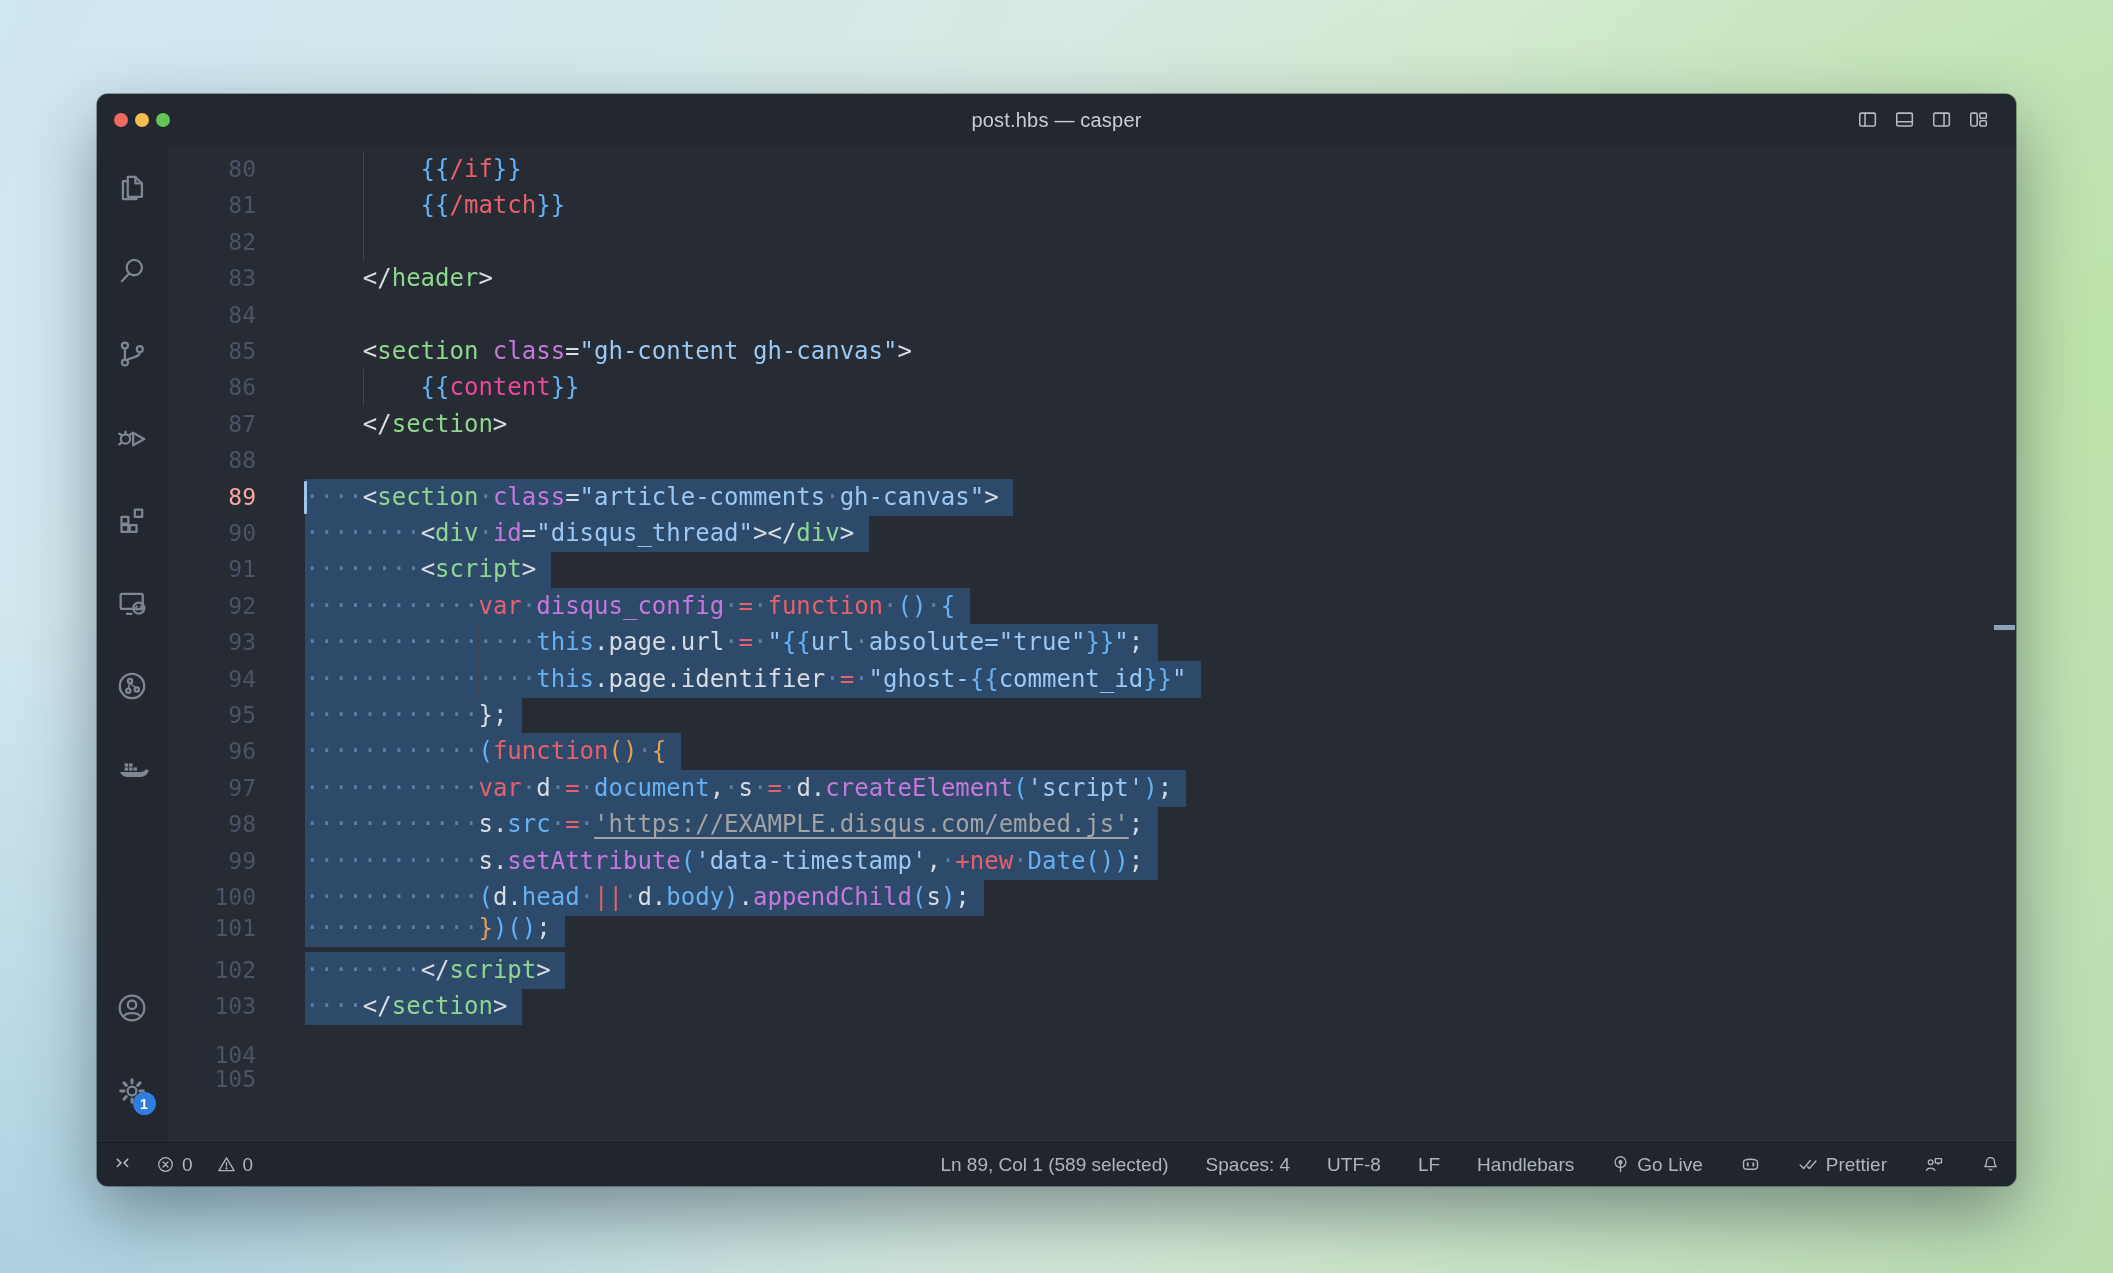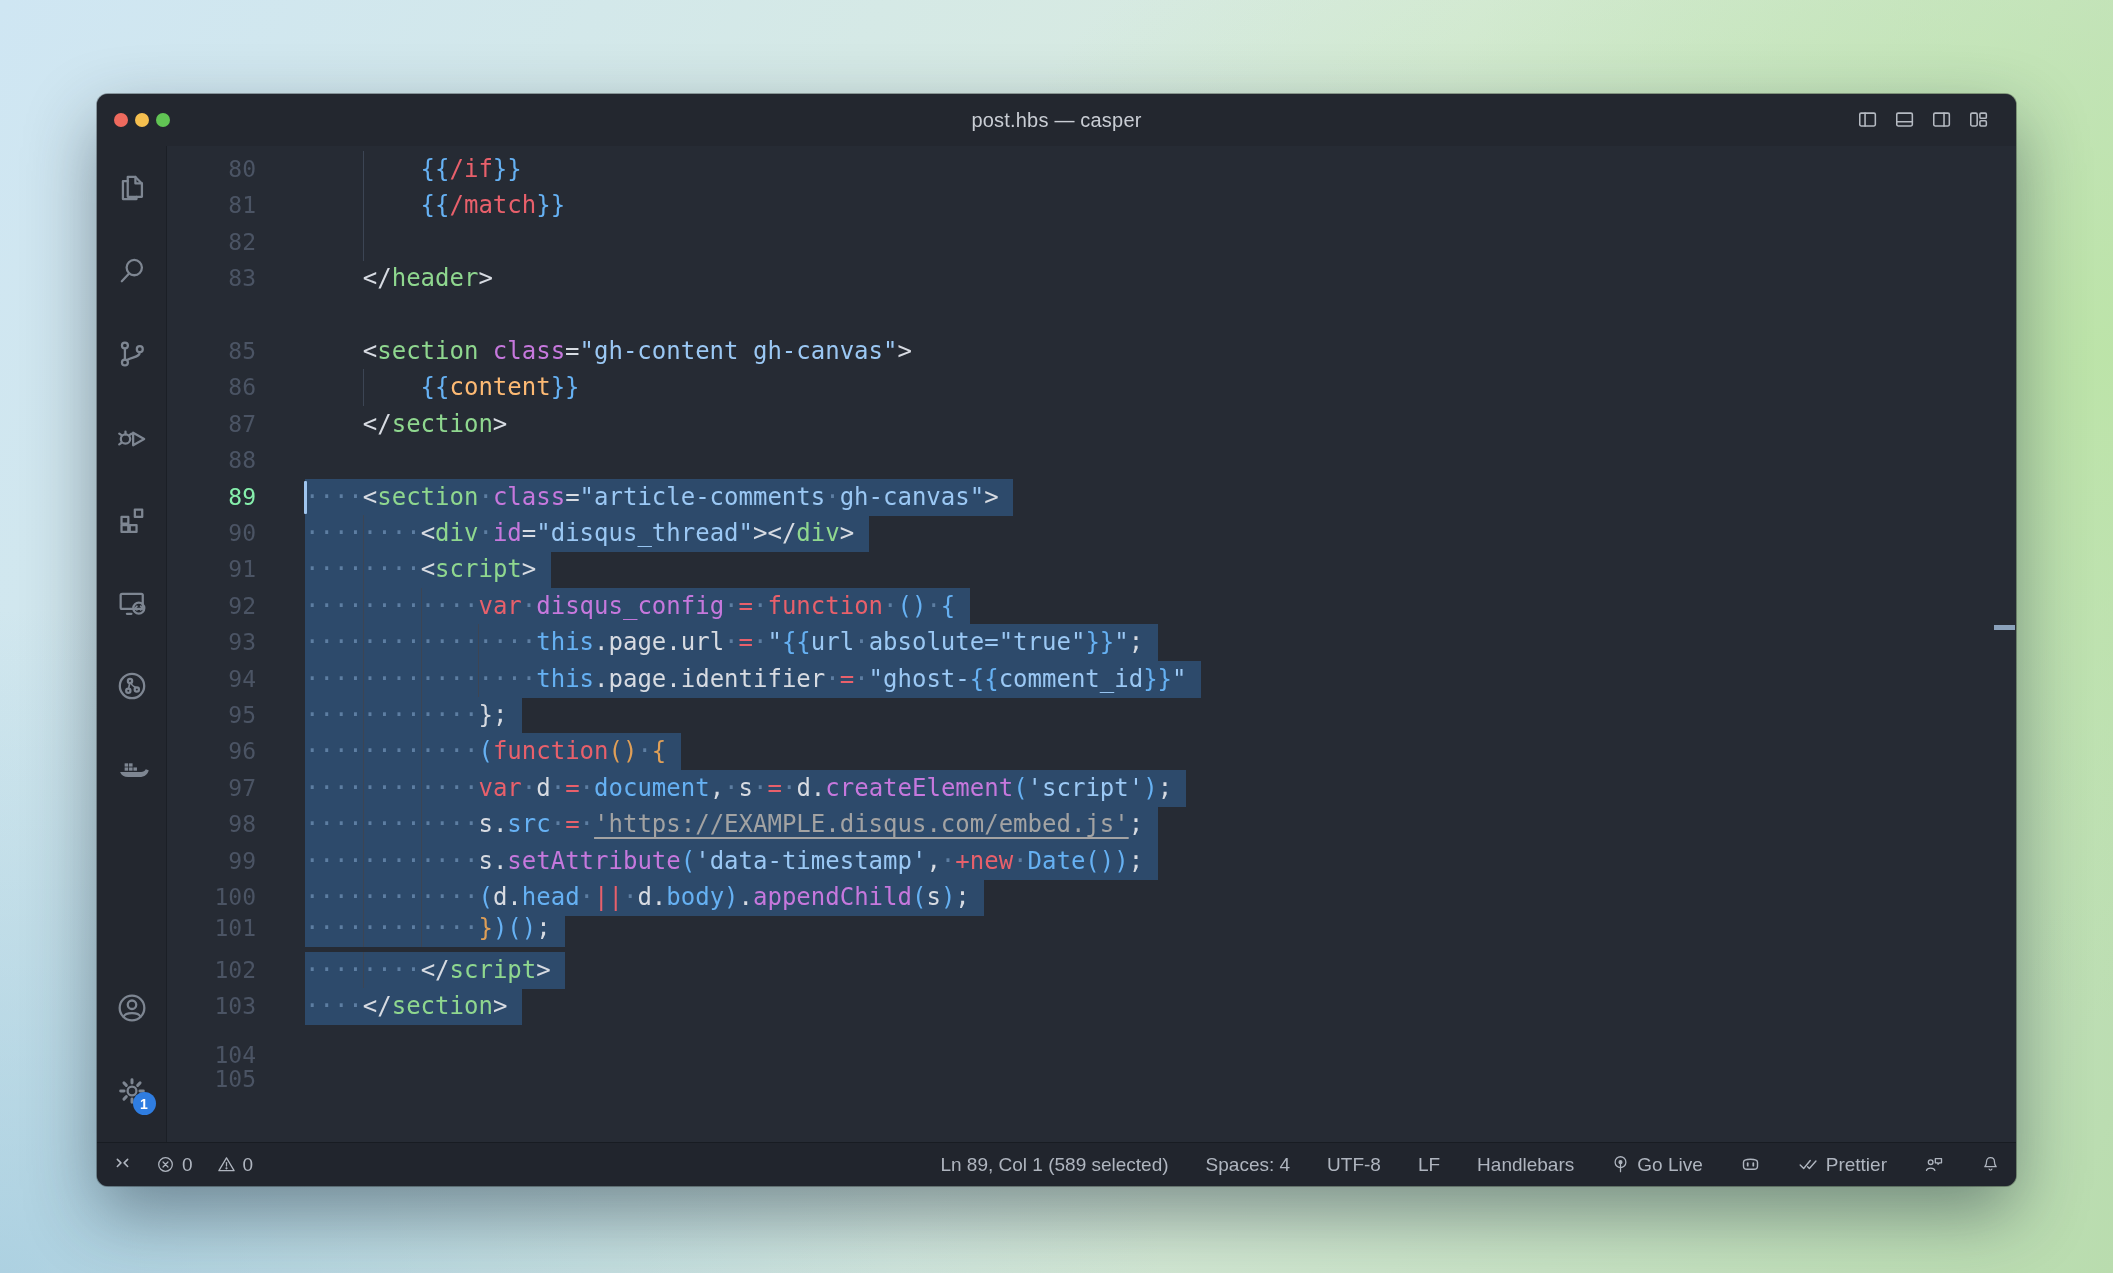--- a/index.html
+++ b/index.html
@@ -38,35 +38,35 @@
   .tab{ width:208px; background:#262b34; border-top:3px solid #ef7b6d; border-right:1px solid #1b1f26;
     display:flex; align-items:center; padding:0 14px 0 16px; gap:11px; }
   .tab-label{ color:#e6e9ee; font-size:20px; }
   .tab-close{ margin-left:auto; color:#9aa1ac; font-size:18px; }
   .tab-actions{ margin-left:auto; display:flex; align-items:center; gap:20px; padding-right:24px; color:#aeb4bd; }
   .more-glyph{ font-size:25px; letter-spacing:2px; color:#c3c8cf; line-height:0; margin-top:-8px;}
   
   .editor{ position:relative; flex:1; background:#262b34; overflow:hidden; font-family:"DejaVu Sans Mono", monospace; font-size:24px; }
   .cline{ position:absolute; left:0; right:0; height:37px; }
   .ln{ position:absolute; left:0; width:89px; text-align:right; color:#4b5464; font-size:23px; line-height:37px; }
-  .ln.active{ color:#86efac; }
+  .ln.active{ color:#fca5a5; }
   .sel-bg{ position:absolute; top:0; bottom:0; background:#2d4a6b; }
   .guide{ position:absolute; top:0; bottom:0; width:1px; background:#3c4554; }
   .ctext{ position:absolute; white-space:pre; line-height:37px; }
   .cursor{ position:absolute; top:2px; bottom:2px; width:3px; background:#9fc5ee; border-radius:1px; }
   .ruler-mark{ position:absolute; right:1px; width:21px; height:5px; background:#8ba2bb; top:479px; }
   .ws{ color:#5d7ea2; }
   .tk-punc{ color:#d7dbe2; } .tk-plain{ color:#d7dbe2; }
   .tk-tag{ color:#8fd78f; }
   .tk-attr{ color:#c678dd; } .tk-pur{ color:#c678dd; }
   .tk-str{ color:#9bc8f4; }
   .tk-link{ color:#a3a3a3; text-decoration:underline; text-underline-offset:5px; }
   .tk-hb{ color:#66b1f3; } .tk-blue{ color:#66b1f3; }
   .tk-red{ color:#e8606b; }
-  .tk-orange{ color:#fdba74; } .tk-br{ color:#df9f57; }
+  .tk-orange{ color:#ec4899; } .tk-br{ color:#df9f57; }
   .tk-sp{ color:#d7dbe2; }
   
   .statusbar{ height:44px; background:#21252d; border-top:1px solid #181c22; display:flex; align-items:center;
     color:#afb5bf; font-size:19px; padding:0 16px; flex:0 0 auto; }
   .sb-left{ display:flex; align-items:center; gap:24px; }
   .sb-right{ margin-left:auto; display:flex; align-items:center; gap:37px; }
   .sb-item{ display:flex; align-items:center; gap:7px; white-space:nowrap; }
   .sb-item svg{ display:block; }
   svg{ stroke-linecap:round; stroke-linejoin:round; }
 </style>
@@ -229,20 +229,24 @@
           </div>
           <div class="cline" style="top: 77.8px;">
             <div class="guide" style="left: 195.8px;"></div>
             <span class="ln">82</span>
             <span class="ctext" style="left: 138px;"></span>
           </div>
           <div class="cline" style="top: 114.2px;">
             <span class="ln">83</span>
             <span class="ctext" style="left: 138px;"><span class="tk-sp">    </span><span class="tk-punc">&lt;/</span><span class="tk-tag">header</span><span class="tk-punc">&gt;</span></span>
           </div>
+          <div class="cline" style="top: 150.6px;">
+            <span class="ln">84</span>
+            <span class="ctext" style="left: 138px;"></span>
+          </div>
           <div class="cline" style="top: 187px;">
             <span class="ln">85</span>
             <span class="ctext" style="left: 138px;"><span class="tk-sp">    </span><span class="tk-punc">&lt;</span><span class="tk-tag">section</span><span class="tk-plain"> </span><span class="tk-attr">class</span><span class="tk-punc">=</span><span class="tk-str">"gh-content gh-canvas"</span><span class="tk-punc">&gt;</span></span>
           </div>
           <div class="cline" style="top: 223.4px;">
             <div class="guide" style="left: 195.8px;"></div>
             <span class="ln">86</span>
             <span class="ctext" style="left: 138px;"><span class="tk-sp">        </span><span class="tk-hb">{{</span><span class="tk-orange">content</span><span class="tk-hb">}}</span></span>
           </div>
           <div class="cline" style="top: 259.8px;">

